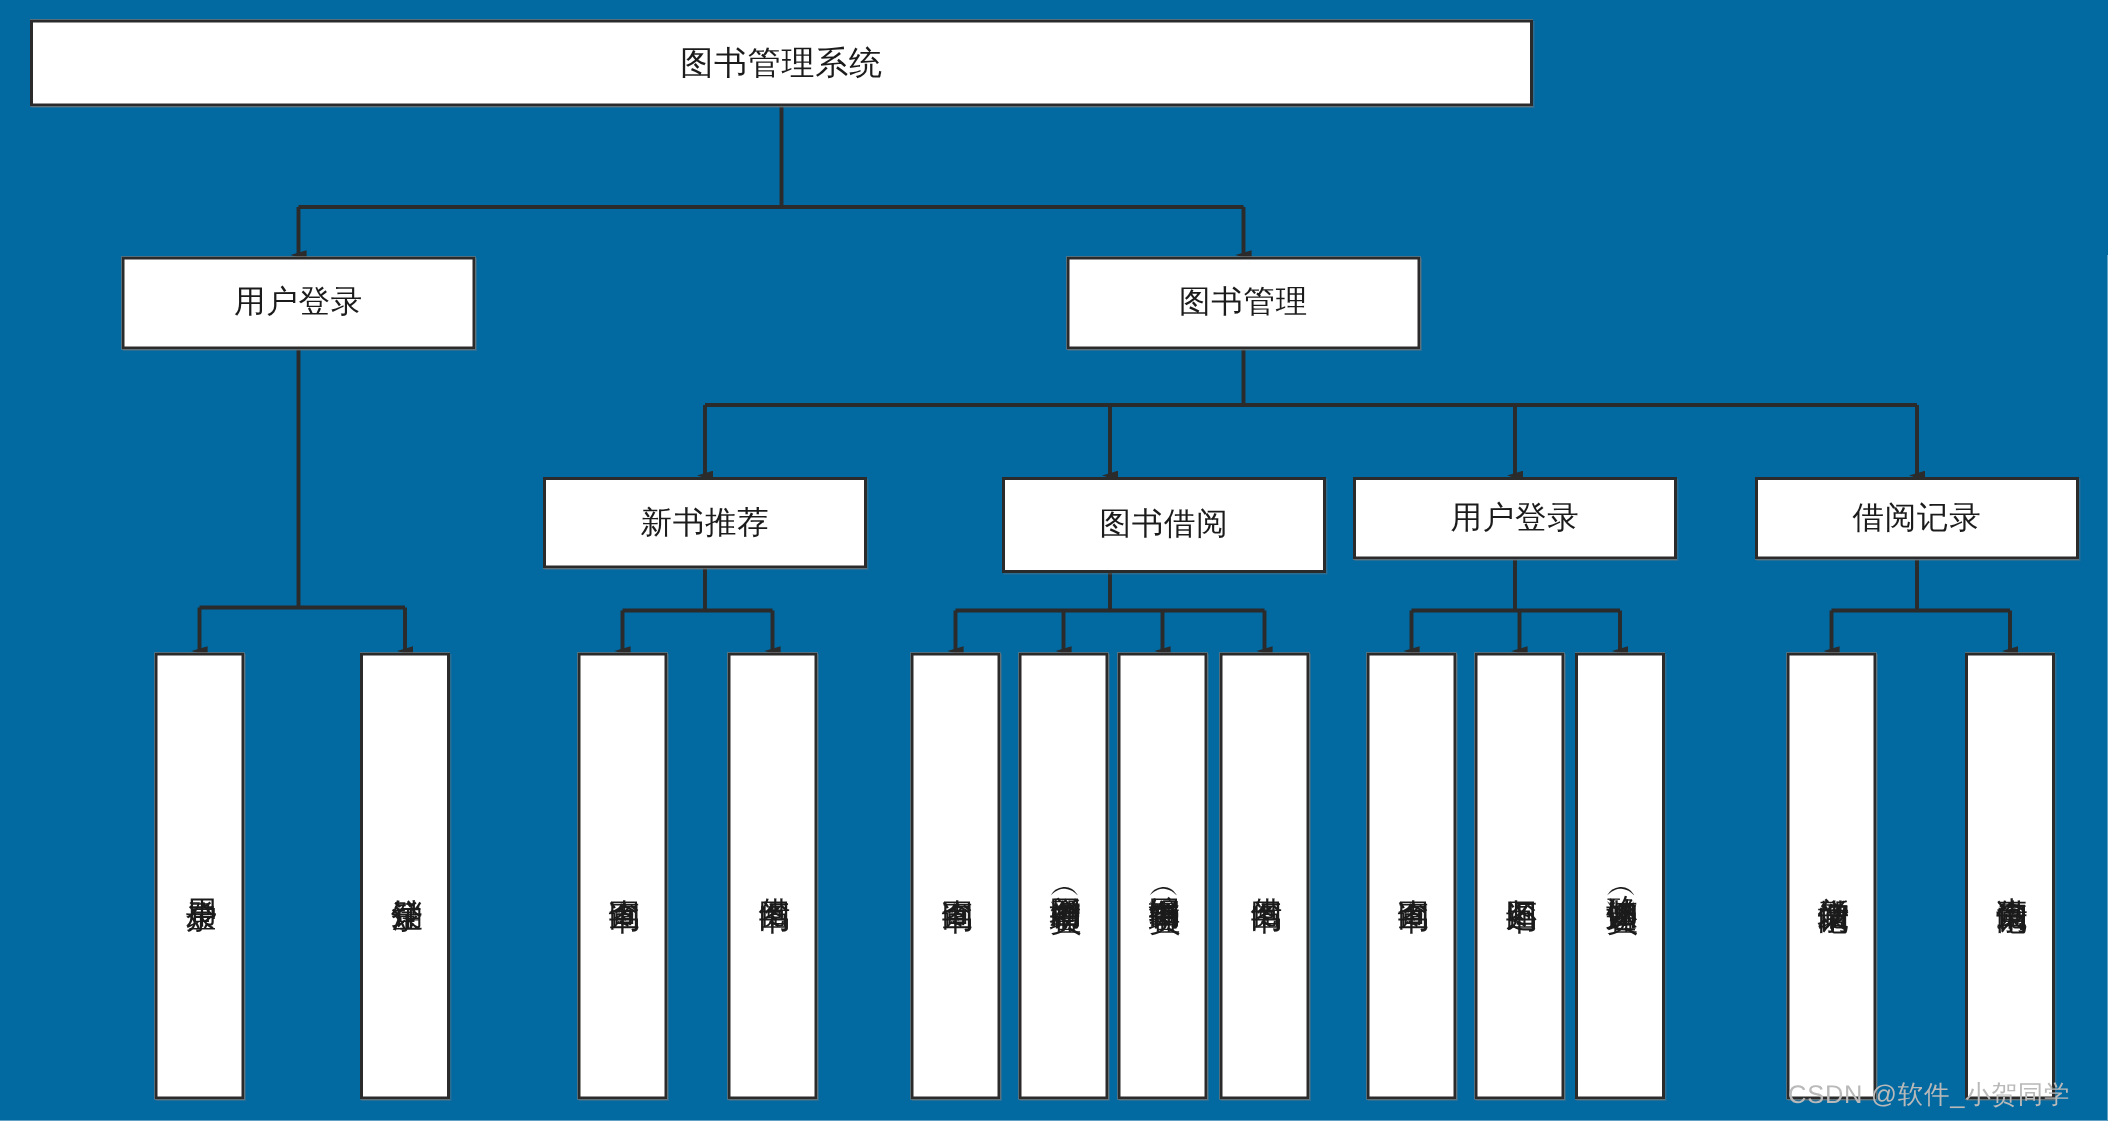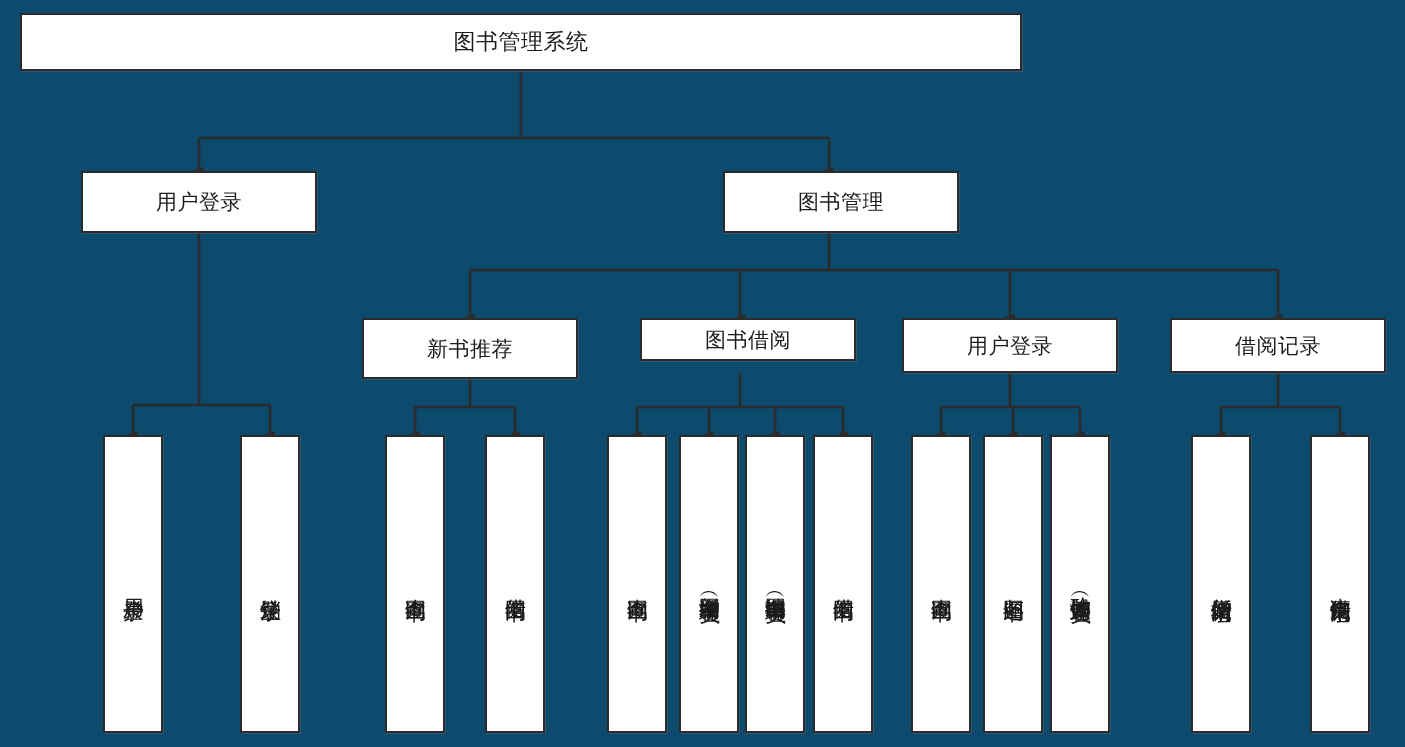--- a/index.html
+++ b/index.html
@@ -10,21 +10,21 @@
   body {
     width: 1405px;
     height: 747px;
     font-family: "Liberation Sans", "DejaVu Sans", sans-serif;
     overflow: hidden;
   }
   #diagram-root {
     position: relative;
     width: 1405px;
     height: 747px;
-    background: #0c4a6e;
+    background: #0369a1;
   }
   #diagram-svg {
     position: absolute;
     left: 0;
     top: 0;
     width: 1405px;
     height: 747px;
   }
   .node-box {
     position: absolute;
@@ -115,27 +115,27 @@
         <line x1="1340" y1="407" x2="1340" y2="434" stroke="#2b2b2b" stroke-width="2.6" marker-end="url(#arrowhead)"></line>
       </g>
   </svg>
   <div id="node-layer">
       <div class="node-box root " style="left: 20px; top: 13px; width: 1002px; height: 58px;">
         <span class="node-label-h">图书管理系统</span>
       </div>
       <div class="node-box " style="left: 81px; top: 171px; width: 236px; height: 62px;">
         <span class="node-label-h">用户登录</span>
       </div>
-      <div class="node-box " style="left: 711px; top: 171px; width: 236px; height: 62px; margin-left: 12px;">
+      <div class="node-box " style="left: 711px; top: 171px; width: 236px; height: 62px;">
         <span class="node-label-h">图书管理</span>
       </div>
       <div class="node-box " style="left: 362px; top: 318px; width: 216px; height: 61px;">
         <span class="node-label-h">新书推荐</span>
       </div>
-      <div class="node-box " style="left: 640px; top: 318px; width: 216px; height: 43px;">
+      <div class="node-box " style="left: 668px; top: 318px; width: 216px; height: 64px; font-family: Liberation Serif, serif;">
         <span class="node-label-h">图书借阅</span>
       </div>
       <div class="node-box " style="left: 902px; top: 318px; width: 216px; height: 55px;">
         <span class="node-label-h">用户登录</span>
       </div>
       <div class="node-box " style="left: 1170px; top: 318px; width: 216px; height: 55px;">
         <span class="node-label-h">借阅记录</span>
       </div>
       <div class="node-box vertical" style="left: 103px; top: 435px; width: 60px; height: 298px;">
         <span class="node-label-v">用户登录</span>
@@ -170,13 +170,14 @@
       <div class="node-box vertical" style="left: 1050px; top: 435px; width: 60px; height: 298px;">
         <span class="node-label-v">确认归还（管理员）</span>
       </div>
       <div class="node-box vertical" style="left: 1191px; top: 435px; width: 60px; height: 298px;">
         <span class="node-label-v">新增借阅记录</span>
       </div>
       <div class="node-box vertical" style="left: 1310px; top: 435px; width: 60px; height: 298px;">
         <span class="node-label-v">查询借阅记录</span>
       </div>
     </div>
+  <div class="watermark" style="left: 1192px; top: 718px;">CSDN @软件_小贺同学</div>
 </div>
 
 </body></html>

